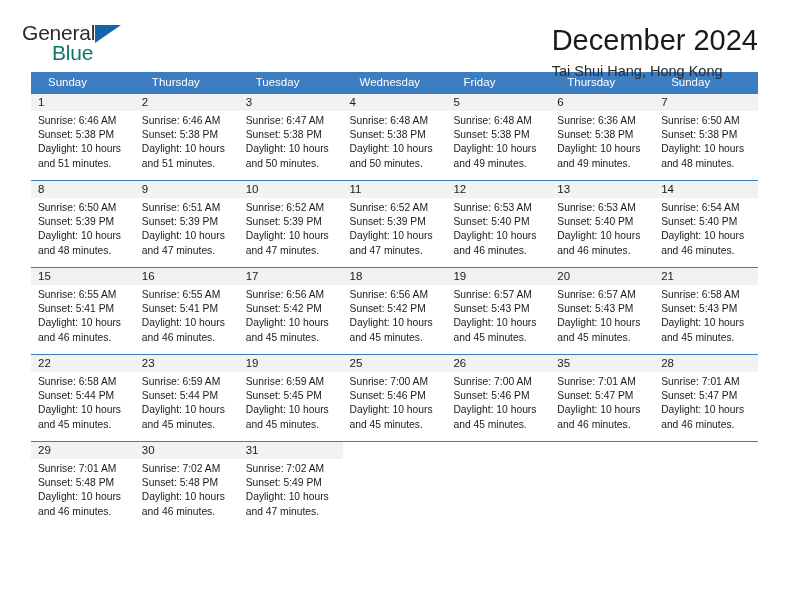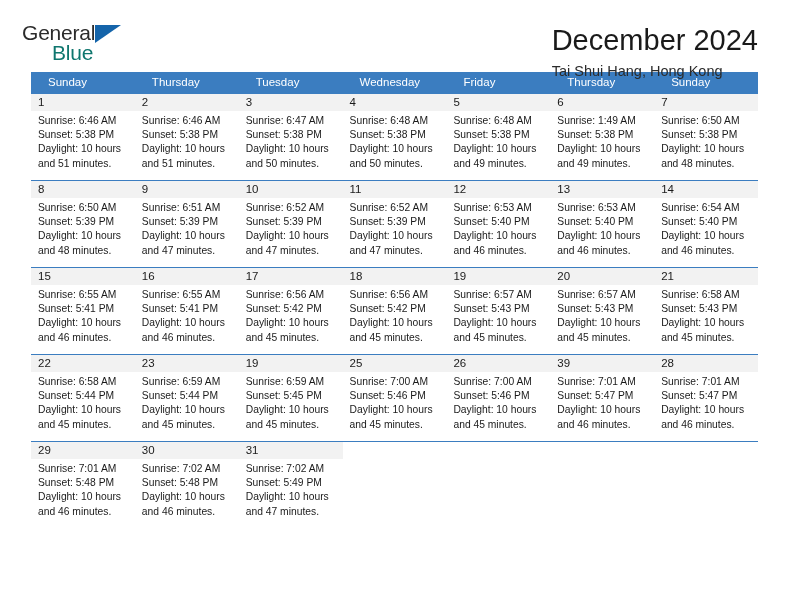--- a/index.html
+++ b/index.html
@@ -212,21 +212,21 @@
         <div class="info">
           <div>Sunrise: 6:48 AM</div>
           <div>Sunset: 5:38 PM</div>
           <div>Daylight: 10 hours</div>
           <div>and 49 minutes.</div>
         </div>
       </div>
       <div class="daycell">
         <div class="daynum-band">6</div>
         <div class="info">
-          <div>Sunrise: 1:49 AM</div>
+          <div>Sunrise: 6:36 AM</div>
           <div>Sunset: 5:38 PM</div>
           <div>Daylight: 10 hours</div>
           <div>and 49 minutes.</div>
         </div>
       </div>
       <div class="daycell">
         <div class="daynum-band">7</div>
         <div class="info">
           <div>Sunrise: 6:50 AM</div>
           <div>Sunset: 5:38 PM</div>
@@ -408,21 +408,21 @@
       <div class="daycell">
         <div class="daynum-band">26</div>
         <div class="info">
           <div>Sunrise: 7:00 AM</div>
           <div>Sunset: 5:46 PM</div>
           <div>Daylight: 10 hours</div>
           <div>and 45 minutes.</div>
         </div>
       </div>
       <div class="daycell">
-        <div class="daynum-band">39</div>
+        <div class="daynum-band">35</div>
         <div class="info">
           <div>Sunrise: 7:01 AM</div>
           <div>Sunset: 5:47 PM</div>
           <div>Daylight: 10 hours</div>
           <div>and 46 minutes.</div>
         </div>
       </div>
       <div class="daycell">
         <div class="daynum-band">28</div>
         <div class="info">

